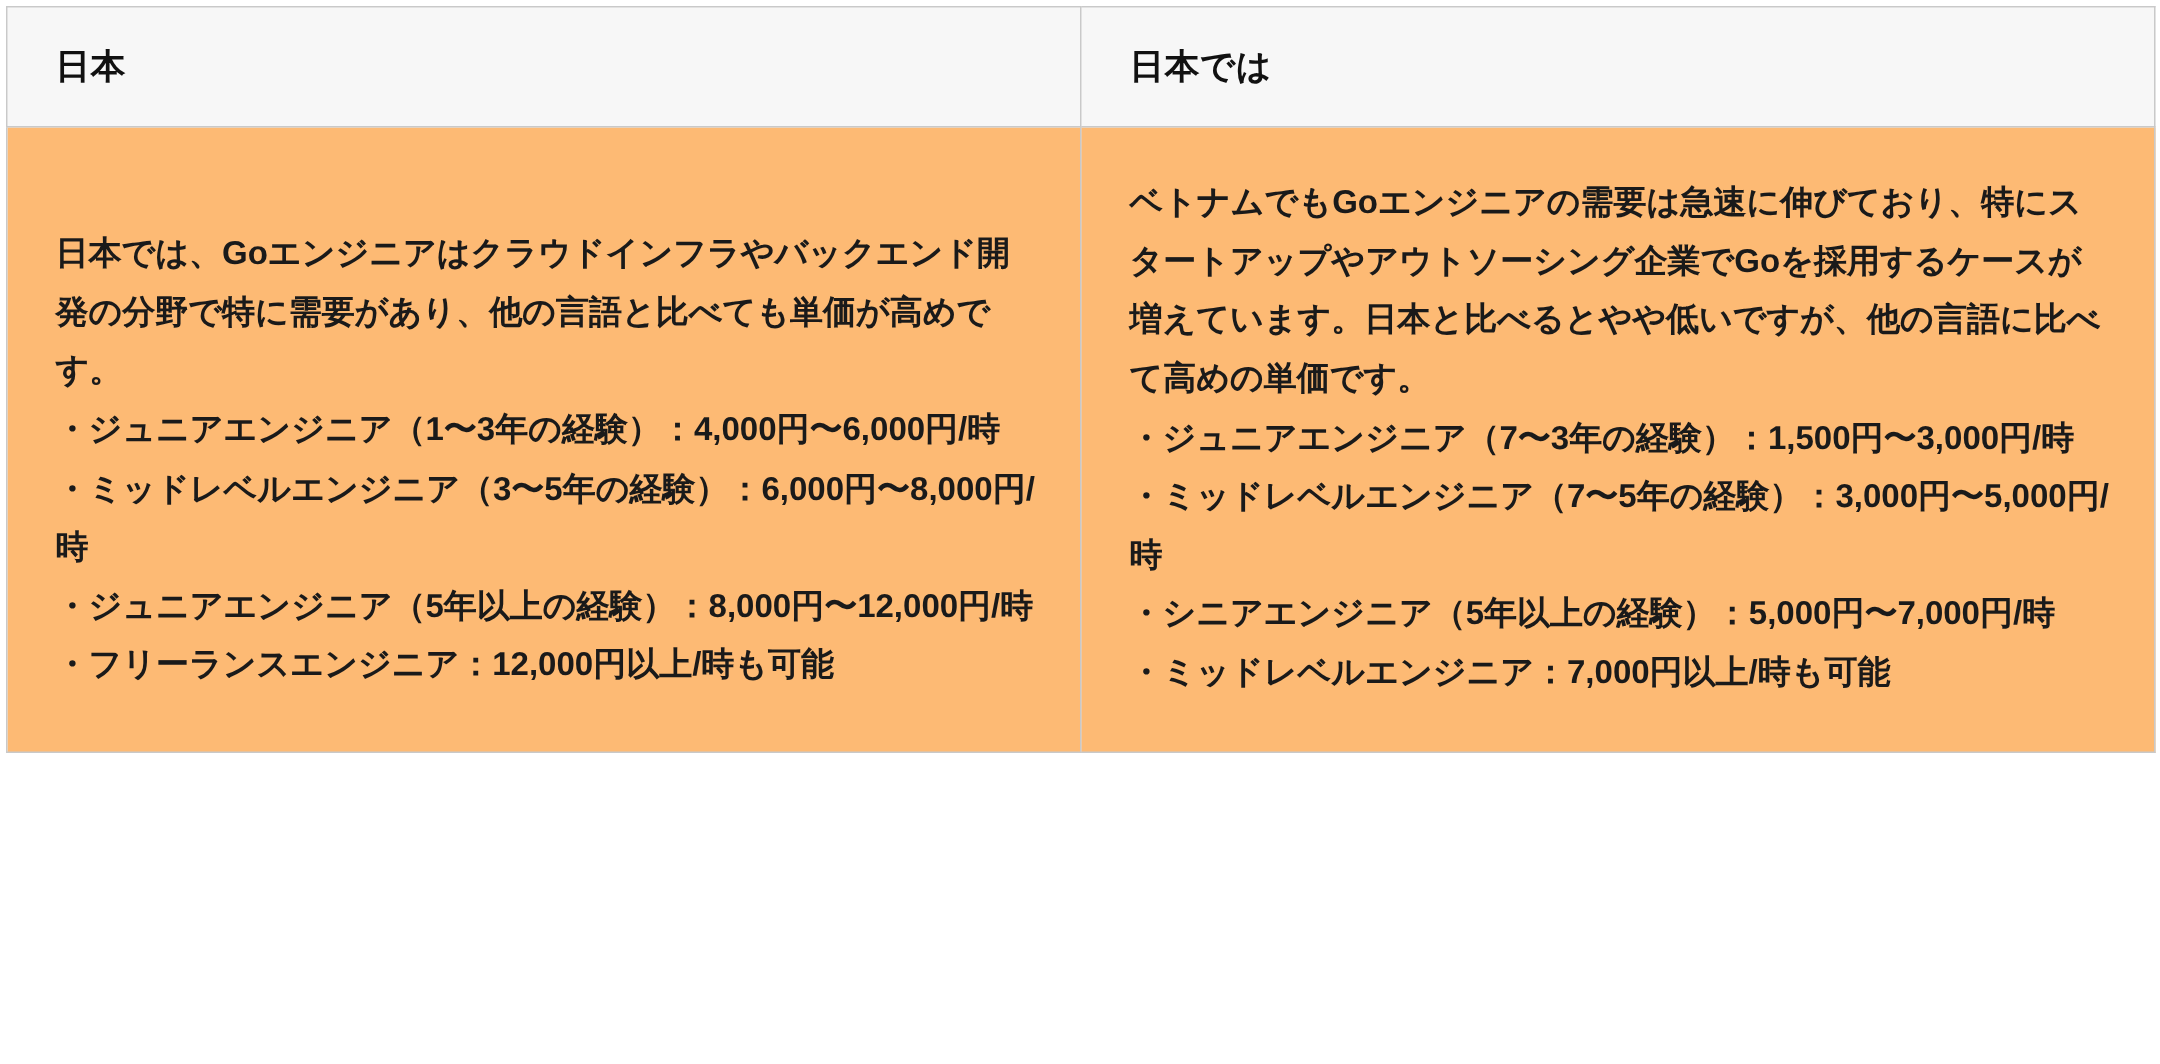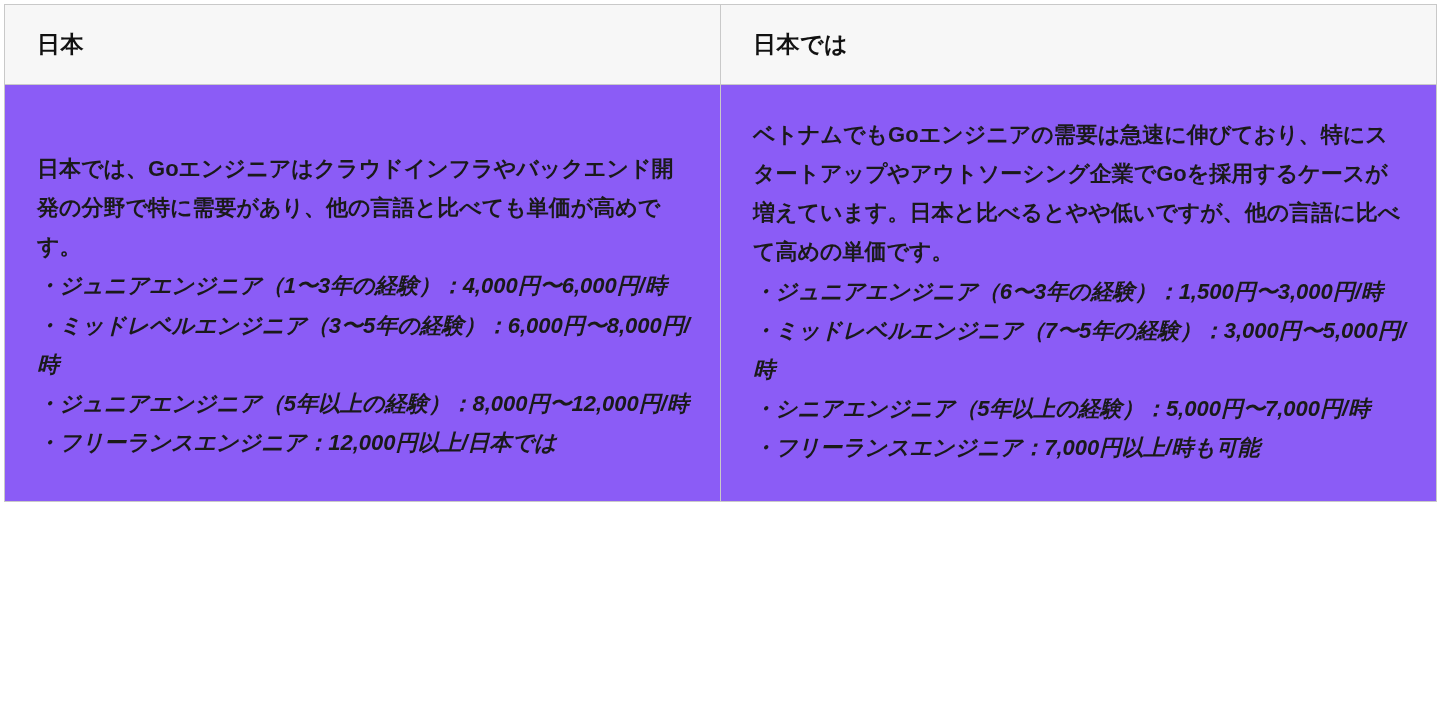--- a/index.html
+++ b/index.html
@@ -36,21 +36,21 @@
     padding: 24px 30px 24px 32px;
     font-size: 23px;
     font-weight: bold;
     letter-spacing: 0.5px;
     color: #111111;
     height: 48px;
     box-sizing: border-box;
   }
   table.comparison td {
     border: 1px solid #c9c9c9;
-    background: #8b5cf6;
+    background: #fdba74;
     vertical-align: top;
     padding: 30px 30px 34px 32px;
     font-size: 22px;
     line-height: 1.78;
     font-weight: bold;
     color: #1a1a1a;
     box-sizing: border-box;
   }
   .cell-body p {
     margin: 0;
@@ -59,21 +59,20 @@
     margin: 0 0 0 0;
   }
   .cell-left .cell-body {
     padding-top: 34px;
   }
   .cell-right .cell-body {
     padding-top: 0;
   }
   .bullet-line {
     margin: 0;
-    font-style: italic;
   }
 </style>
 </head>
 <body>
 
 <div class="table-wrap">
   <table class="comparison">
     <colgroup>
       <col class="col-left">
       <col class="col-right">
@@ -85,28 +84,28 @@
       </tr>
     </thead>
     <tbody>
       <tr>
         <td class="cell-left">
           <div class="cell-body">
             <p class="intro">日本では、Goエンジニアはクラウドインフラやバックエンド開発の分野で特に需要があり、他の言語と比べても単価が高めです。</p>
             <p class="bullet-line">・ジュニアエンジニア（1〜3年の経験）：4,000円〜6,000円/時</p>
             <p class="bullet-line">・ミッドレベルエンジニア（3〜5年の経験）：6,000円〜8,000円/時</p>
             <p class="bullet-line">・ジュニアエンジニア（5年以上の経験）：8,000円〜12,000円/時</p>
-            <p class="bullet-line">・フリーランスエンジニア：12,000円以上/日本では</p>
+            <p class="bullet-line">・フリーランスエンジニア：12,000円以上/時も可能</p>
           </div>
         </td>
         <td class="cell-right">
           <div class="cell-body">
             <p class="intro">ベトナムでもGoエンジニアの需要は急速に伸びており、特にスタートアップやアウトソーシング企業でGoを採用するケースが増えています。日本と比べるとやや低いですが、他の言語に比べて高めの単価です。</p>
-            <p class="bullet-line">・ジュニアエンジニア（6〜3年の経験）：1,500円〜3,000円/時</p>
+            <p class="bullet-line">・ジュニアエンジニア（7〜3年の経験）：1,500円〜3,000円/時</p>
             <p class="bullet-line">・ミッドレベルエンジニア（7〜5年の経験）：3,000円〜5,000円/時</p>
             <p class="bullet-line">・シニアエンジニア（5年以上の経験）：5,000円〜7,000円/時</p>
-            <p class="bullet-line">・フリーランスエンジニア：7,000円以上/時も可能</p>
+            <p class="bullet-line">・ミッドレベルエンジニア：7,000円以上/時も可能</p>
           </div>
         </td>
       </tr>
     </tbody>
   </table>
 </div>
 
 </body></html>

